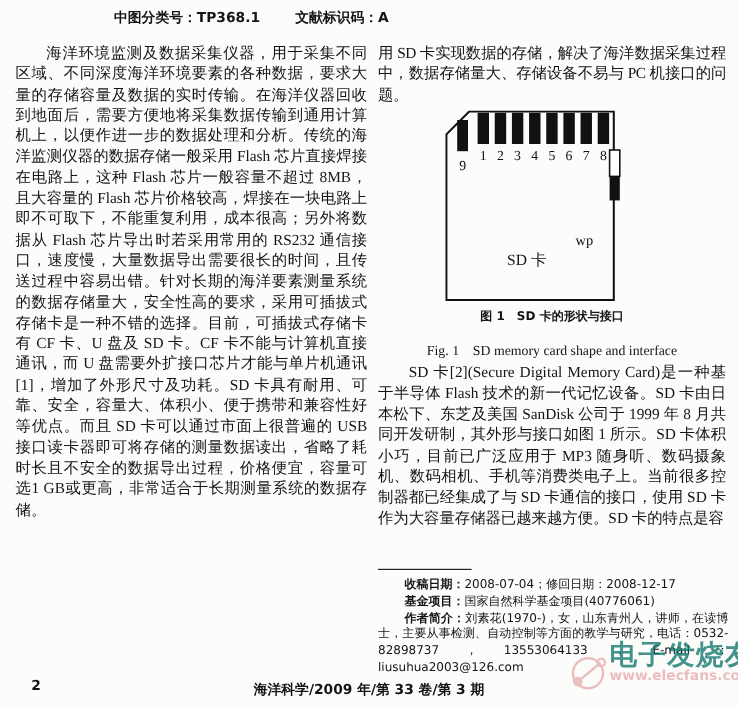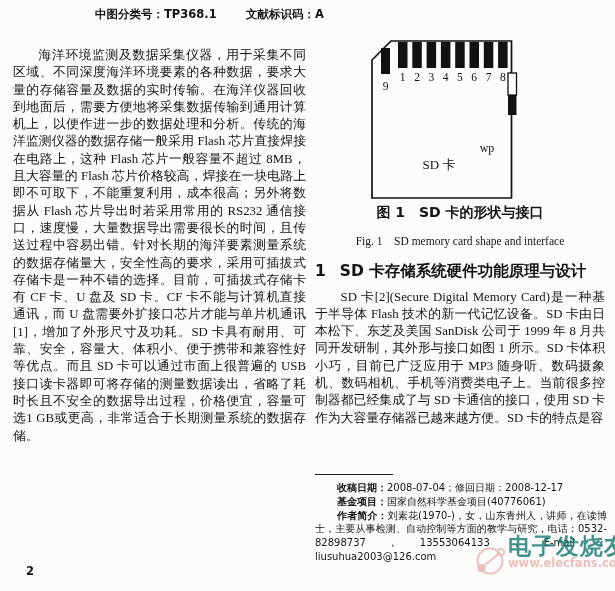--- a/index.html
+++ b/index.html
@@ -15,30 +15,30 @@
   .header{position:absolute;top:7px;left:0;right:0;height:16px;
     font-family:"DejaVu Sans","Liberation Sans",sans-serif;
     font-size:11.5px;font-weight:bold;}
   .header .h-item{position:absolute;white-space:nowrap;}
   .h-clc{left:95px;}
   .h-doc{left:246px;}
   .h-art{left:338px;}
 
   
   .col{position:absolute;top:36px;font-size:12.8px;line-height:17.3px;text-align:justify;}
-  .col-left{left:13px;width:293px;margin-top:11px;}
+  .col-left{left:13px;width:293px;}
   .col-right{left:315px;width:290px;}
   .col p{margin:0;}
   .indent{text-indent:2em;}
   .tight{letter-spacing:-0.3px;}
 
   
   .figure-wrap{margin:4px 0 0 0;height:162px;position:relative;}
   .figure-wrap svg{position:absolute;left:56px;top:0;}
-  .fig-caption-zh{text-align:center;font-size:14px;font-weight:bold;margin-top:2px;
+  .fig-caption-zh{text-align:center;font-size:10px;font-weight:bold;margin-top:2px;
     font-family:"DejaVu Sans","Liberation Sans",sans-serif;}
   .fig-caption-en{text-align:center;font-size:11.5px;margin-top:12px;}
 
   .section-heading{margin-top:10px;margin-bottom:8px;
     font-family:"DejaVu Sans","Liberation Sans",sans-serif;
     font-size:15.5px;font-weight:bold;text-align:left;line-height:20px;}
   .section-heading .sec-num{margin-right:14px;}
 
   
   .footnote{position:absolute;left:315px;top:474px;width:292px;
@@ -76,20 +76,21 @@
   <div class="header">
     <span class="h-item h-clc">中图分类号：TP368.1</span>
     <span class="h-item h-doc">文献标识码：A</span>
   </div>
 
   <div class="col col-left">
     <p class="indent">海洋环境监测及数据采集仪器，用于采集不同区域、不同深度海洋环境要素的各种数据，要求大量的存储容量及数据的实时传输。在海洋仪器回收到地面后，需要方便地将采集数据传输到通用计算机上，以便作进一步的数据处理和分析。传统的海洋监测仪器的数据存储一般采用 Flash 芯片直接焊接在电路上，这种 Flash 芯片一般容量不超过 8MB，且大容量的 Flash 芯片价格较高，焊接在一块电路上即不可取下，不能重复利用，成本很高；另外将数据从 Flash 芯片导出时若采用常用的 RS232 通信接口，速度慢，大量数据导出需要很长的时间，且传送过程中容易出错。针对长期的海洋要素测量系统的数据存储量大，安全性高的要求，采用可插拔式存储卡是一种不错的选择。目前，可插拔式存储卡有 CF 卡、U 盘及 SD 卡。CF 卡不能与计算机直接通讯，而 U 盘需要外扩接口芯片才能与单片机通讯[1]，增加了外形尺寸及功耗。SD 卡具有耐用、可靠、安全，容量大、体积小、便于携带和兼容性好等优点。而且 SD 卡可以通过市面上很普遍的 USB 接口读卡器即可将存储的测量数据读出，省略了耗时长且不安全的数据导出过程，价格便宜，容量可选1 GB或更高，非常适合于长期测量系统的数据存储。</p>
   </div>
 
   <div class="col col-right">
+    <p class="tight">用 SD 卡实现数据的存储，解决了海洋数据采集过程中，数据存储量大、存储设备不易与 PC 机接口的问题。</p>
 
     <div class="figure-wrap">
       <svg class="sd-svg" width="152" height="160" viewBox="0 0 152 160">
 
         <polygon points="20,1 140.5,1 140.5,158 1,158 1,20" fill="#fcfcfa" stroke="#111" stroke-width="1.7"></polygon>
 
         <rect x="137" y="33" width="8.5" height="22" fill="#ffffff" stroke="#111" stroke-width="1.3"></rect>
         <rect x="137" y="55" width="8.5" height="20" fill="#111"></rect>
 
         <rect x="10" y="8" width="9" height="26" fill="#111"></rect>
@@ -114,35 +115,33 @@
         <text x="14.5" y="50" font-size="11.5" text-anchor="middle">9</text>
 
         <text x="116" y="112" font-size="12" text-anchor="middle">wp</text>
         <text x="68" y="129" font-size="13" text-anchor="middle">SD 卡</text>
       </svg>
     </div>
 
     <div class="fig-caption-zh">图 1　SD 卡的形状与接口</div>
     <div class="fig-caption-en">Fig. 1　SD memory card shape and interface</div>
 
-    <div class="section-heading">
-      <span class="sec-num">1</span><span>SD 卡存储系统硬件功能原理与设计</span>
-    </div>
 
     <p class="indent">SD 卡[2](Secure Digital Memory Card)是一种基于半导体 Flash 技术的新一代记忆设备。SD 卡由日本松下、东芝及美国 SanDisk 公司于 1999 年 8 月共同开发研制，其外形与接口如图 1 所示。SD 卡体积小巧，目前已广泛应用于 MP3 随身听、数码摄象机、数码相机、手机等消费类电子上。当前很多控制器都已经集成了与 SD 卡通信的接口，使用 SD 卡作为大容量存储器已越来越方便。SD 卡的特点是容</p>
   </div>
 
   <div class="footnote">
     <div class="footnote-rule"></div>
     <p class="fn-line"><span class="fn-label">收稿日期：</span><span>2008-07-04；修回日期：2008-12-17</span></p>
     <p class="fn-line"><span class="fn-label">基金项目：</span><span>国家自然科学基金项目(40776061)</span></p>
     <p class="fn-line"><span class="fn-label">作者简介：</span><span>刘素花(1970-)，女，山东青州人，讲师，在读博士，主要从事检测、自动控制等方面的教学与研究，电话：0532-82898737，13553064133，E-mail：liusuhua2003@126.com</span></p>
   </div>
 
   <div class="page-number">2</div>
+  <div class="journal-line">海洋科学/2009 年/第 33 卷/第 3 期</div>
 
   <div class="watermark">
     <svg class="wm-logo" width="32" height="36" viewBox="0 0 32 36">
       <circle cx="16" cy="18" r="12.5" fill="none" stroke="#e6adad" stroke-width="2"></circle>
       <circle cx="7.5" cy="25" r="4" fill="#e6adad"></circle>
       <circle cx="27" cy="9" r="3.2" fill="none" stroke="#e6adad" stroke-width="1.8"></circle>
       <line x1="10.5" y1="22.5" x2="24.5" y2="11" stroke="#e6adad" stroke-width="2"></line>
     </svg>
     <div class="wm-text">
       <div class="wm-title">电子发烧友</div>

